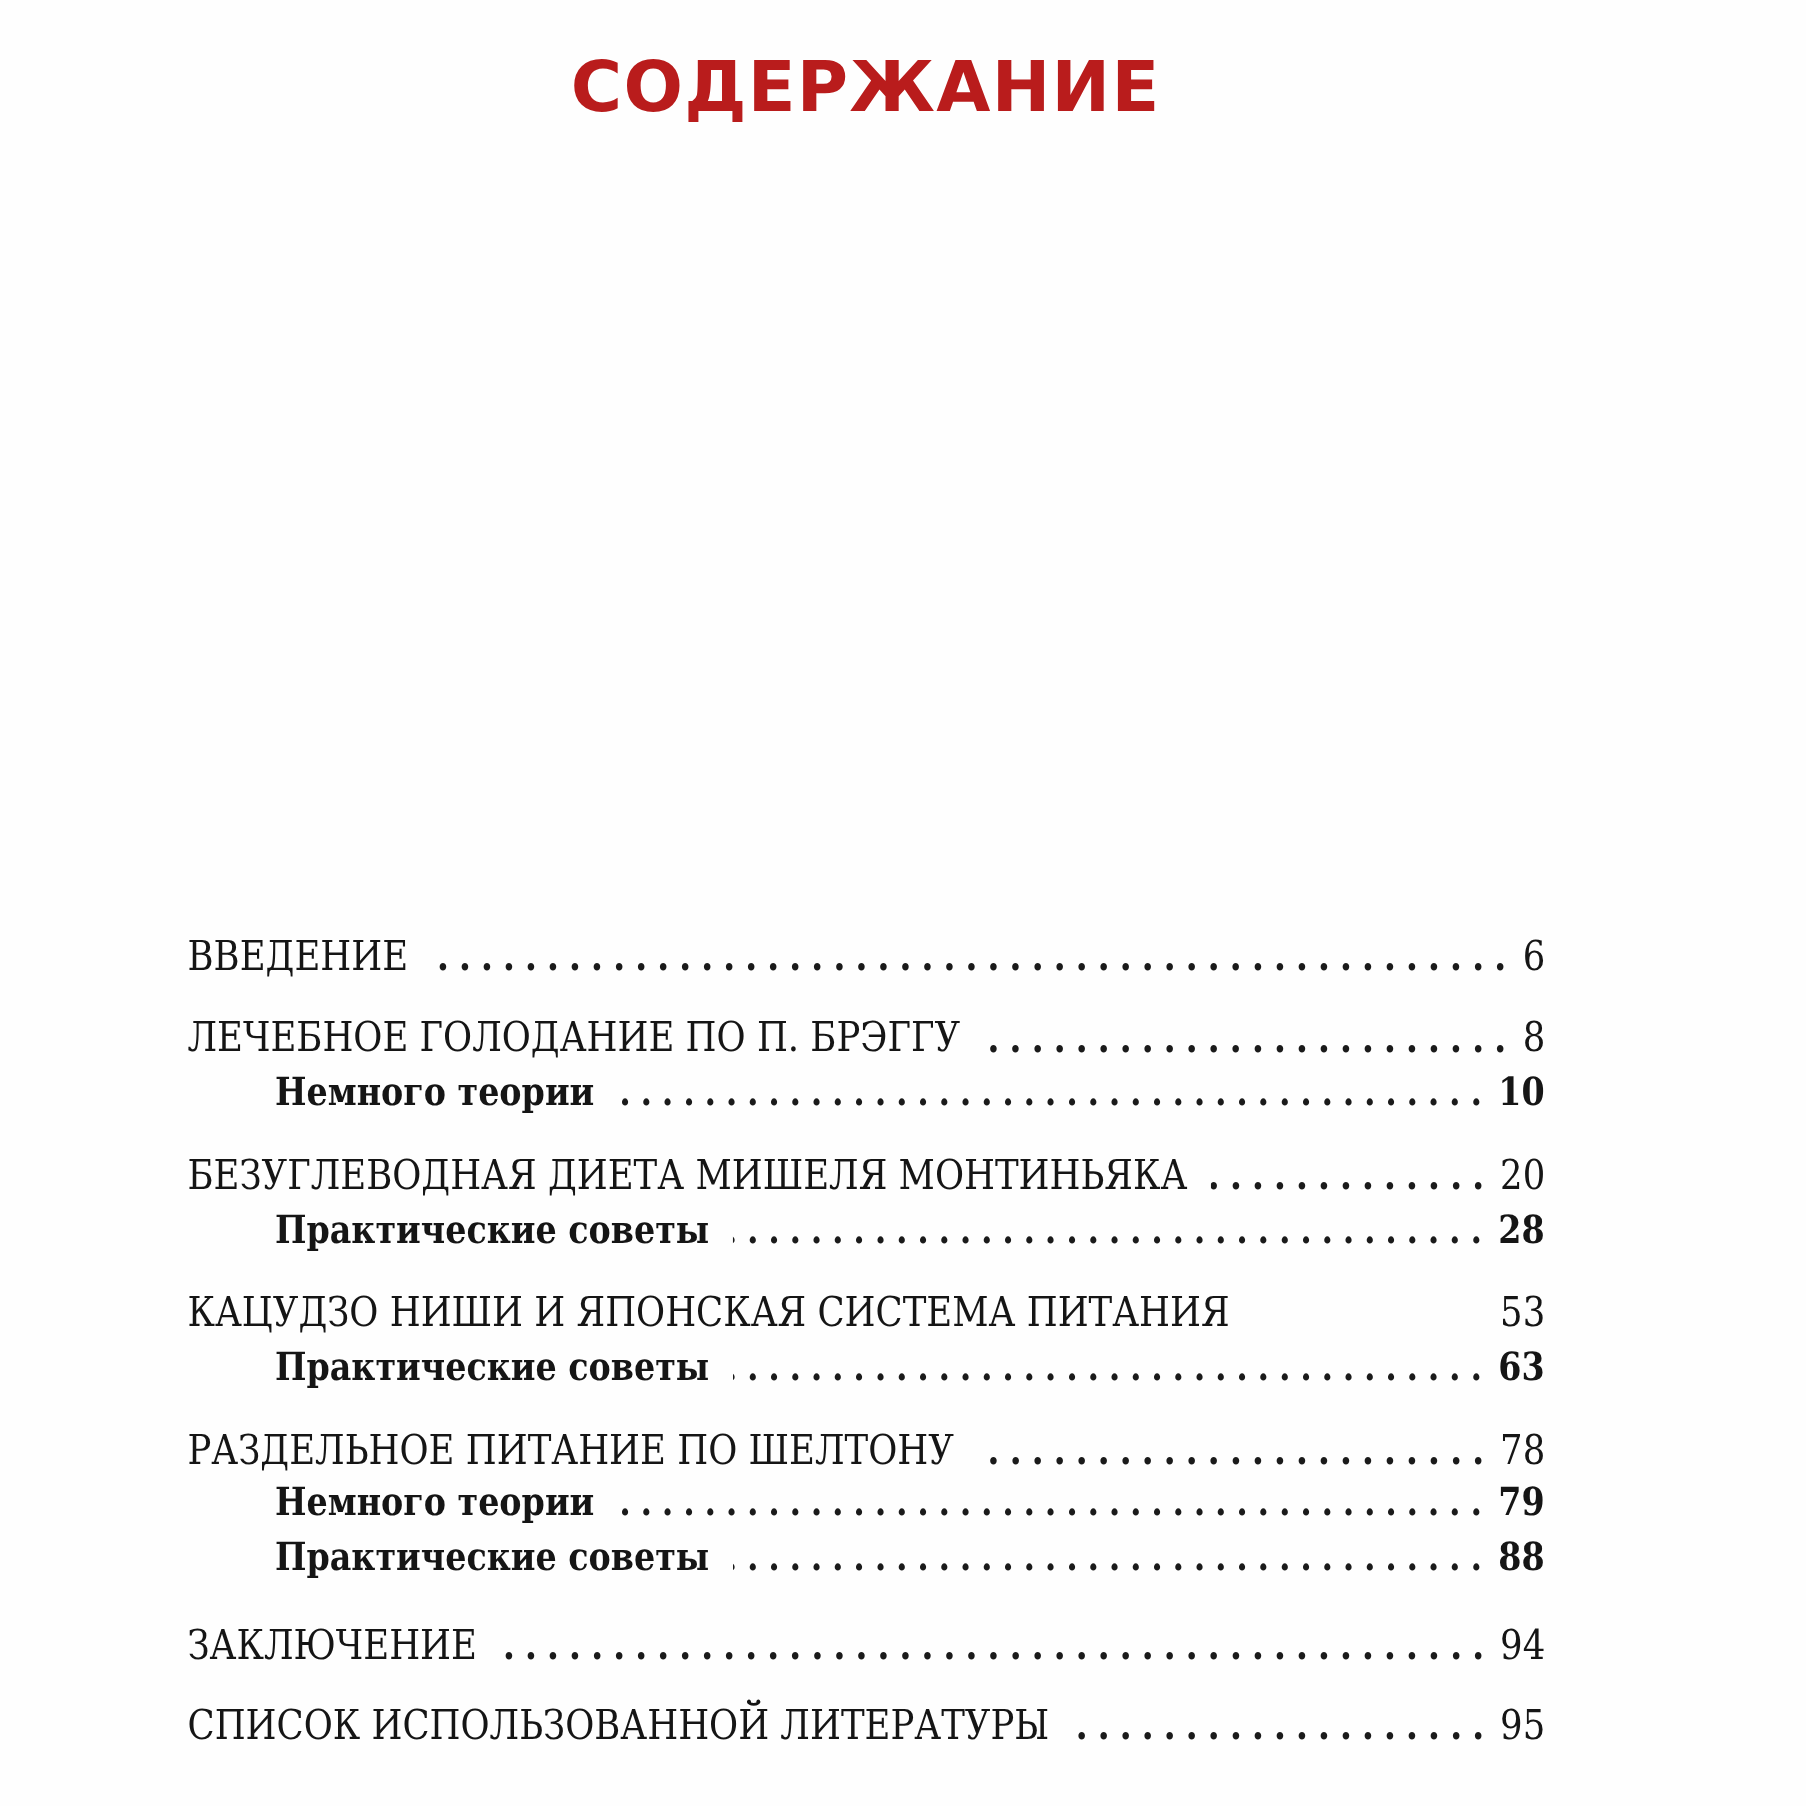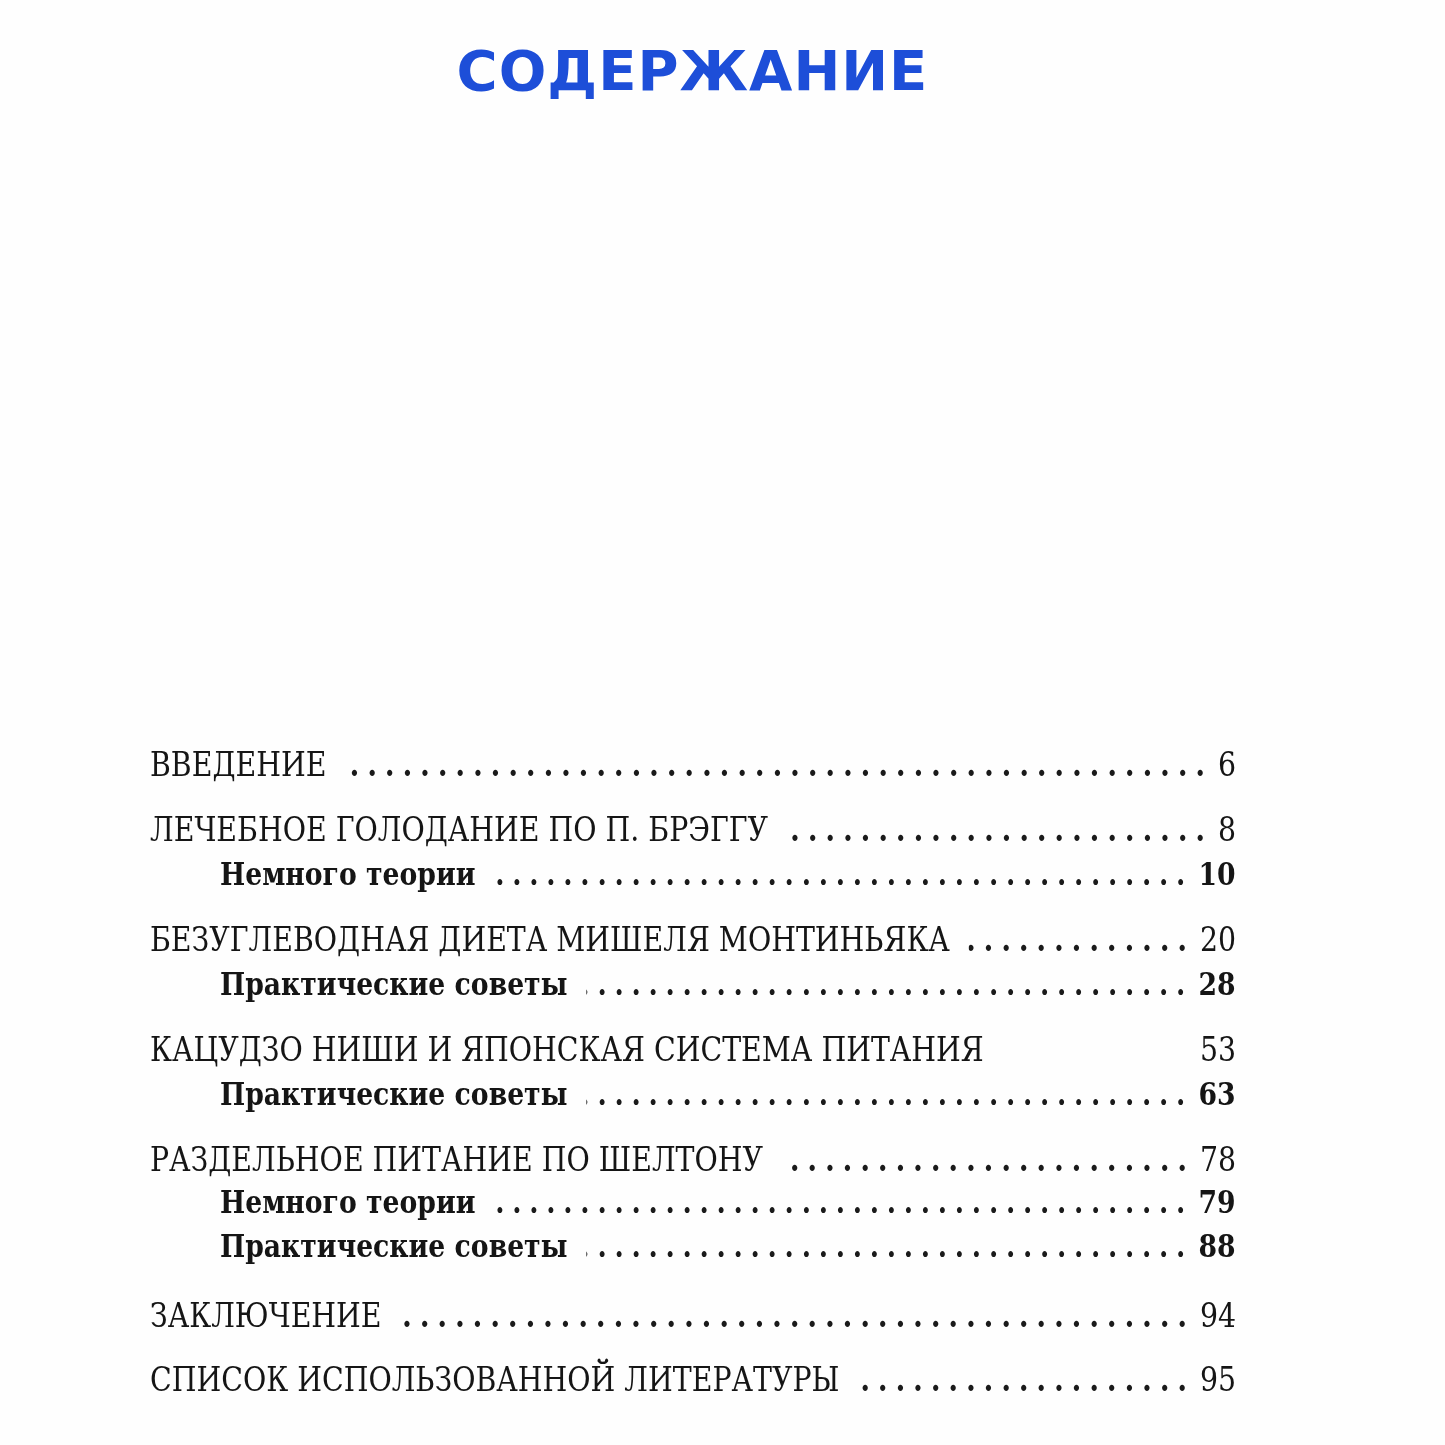--- a/index.html
+++ b/index.html
@@ -22,21 +22,21 @@
     .title {
       position: absolute;
       top: 38px;
       left: 0;
       width: 1385px;
       text-align: center;
       font-family: "DejaVu Sans", sans-serif;
       font-weight: bold;
       font-size: 56px;
       letter-spacing: 1px;
-      color: #1d4ed8;
+      color: #b91c1c;
     }
     .toc {
       position: absolute;
       left: 150px;
       top: 0;
       width: 1090px;
       font-family: "DejaVu Serif", serif;
       color: #151515;
     }
     .entry {

